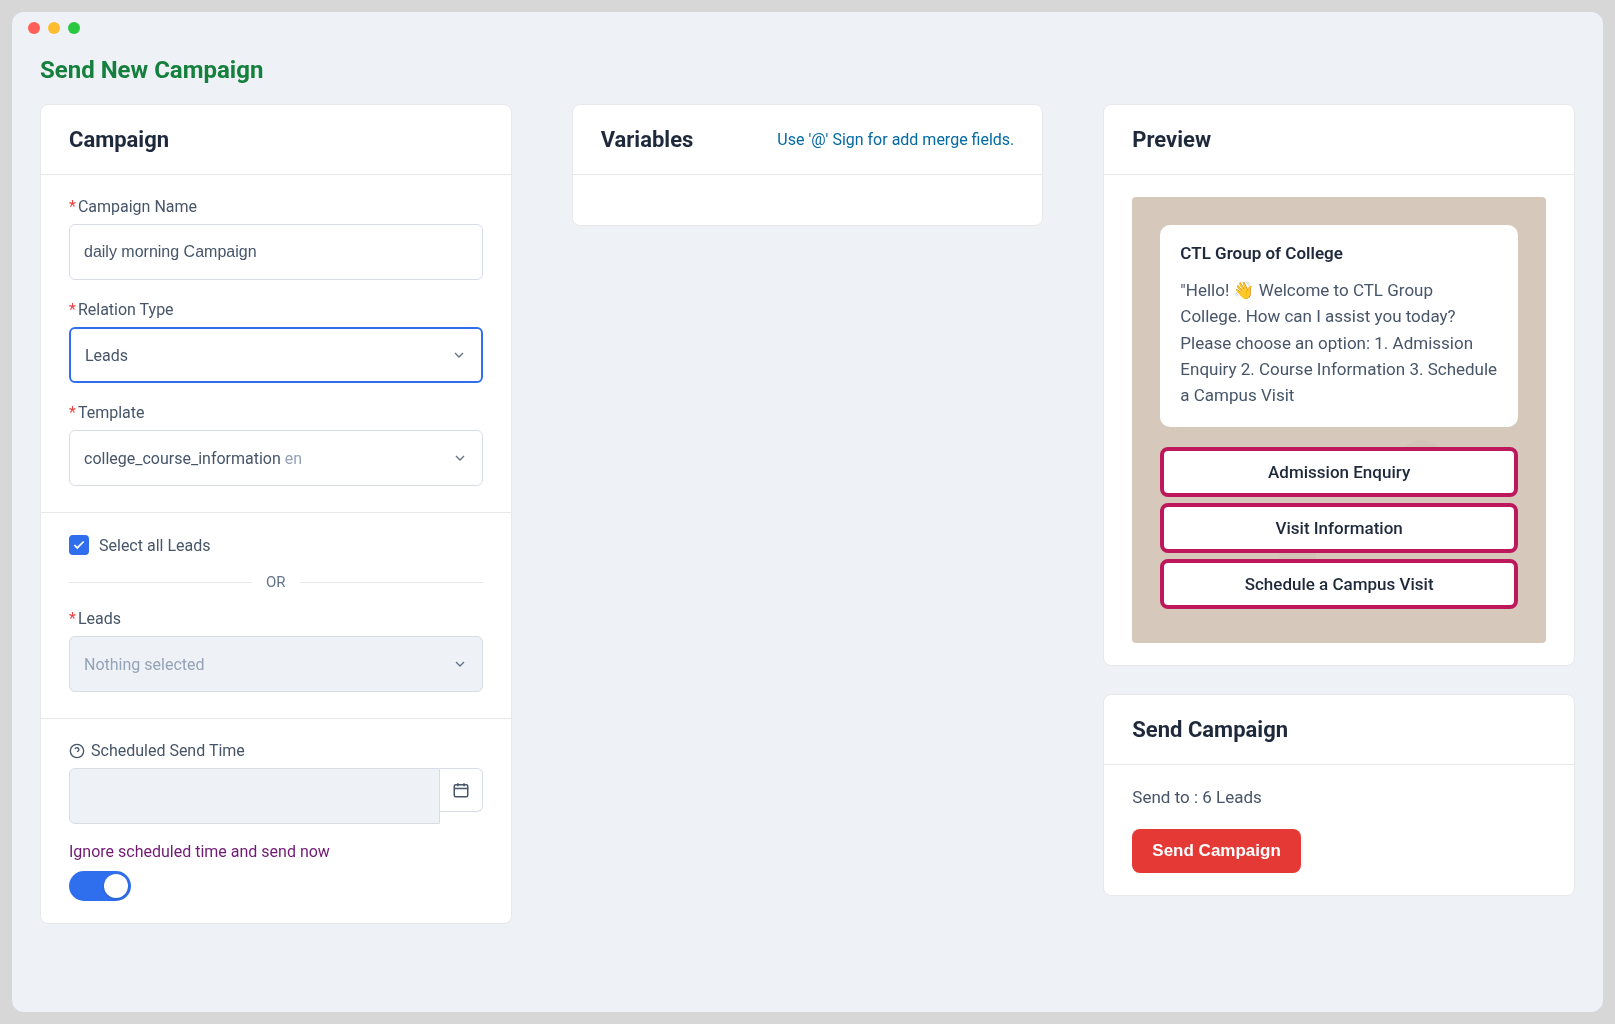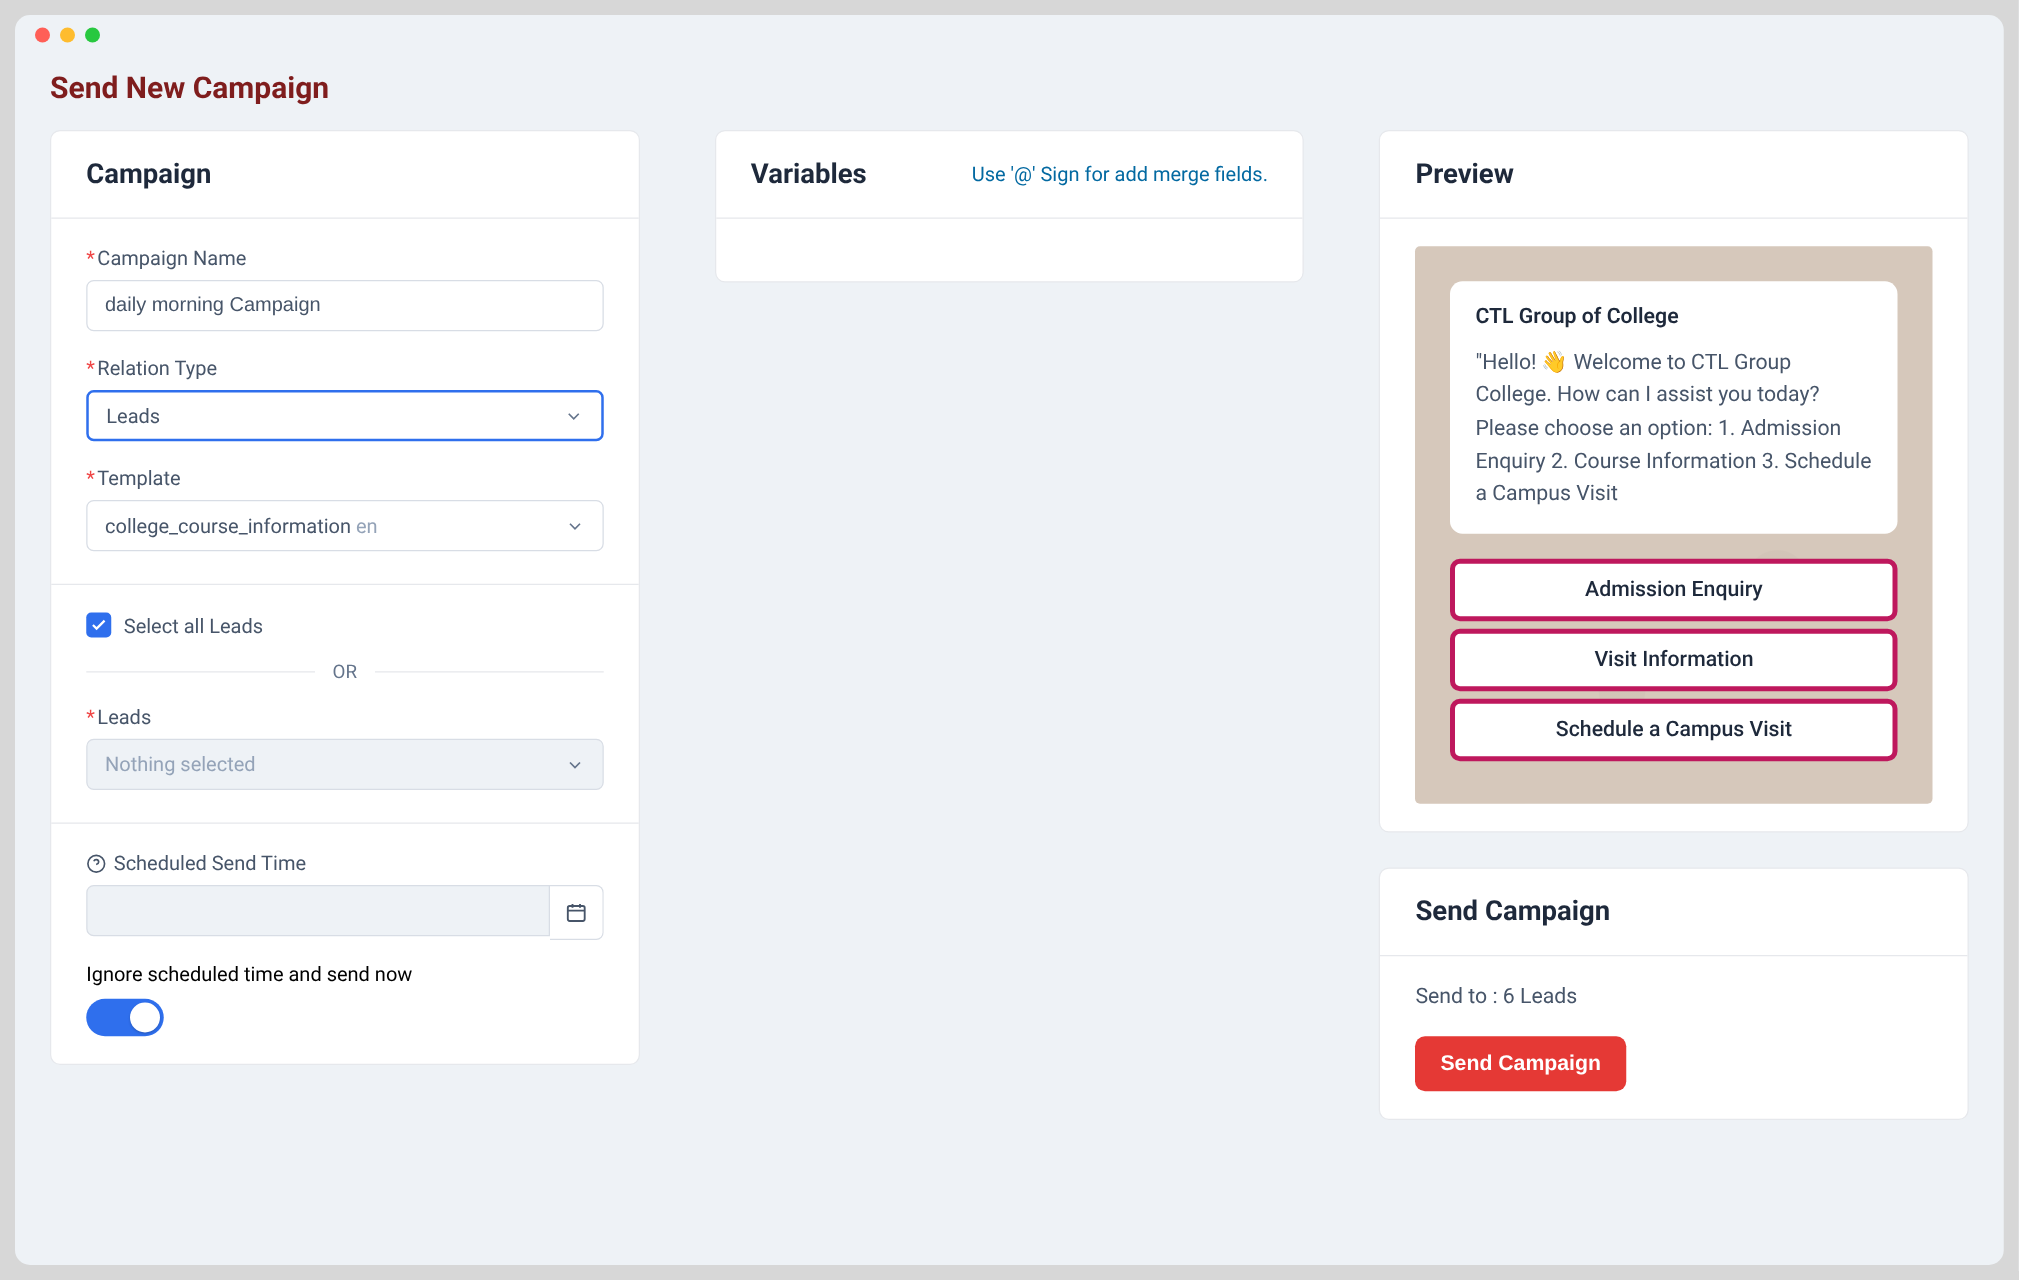--- a/index.html
+++ b/index.html
@@ -34,21 +34,21 @@
   .dot-yellow { background: #febc2e; }
   .dot-green { background: #28c840; }
   .content {
     flex: 1;
     padding: 12px 28px 24px 28px;
     overflow: auto;
   }
   .page-title {
     font-size: 24px;
     font-weight: 700;
-    color: #7f1d1d;
+    color: #15803d;
     margin-bottom: 20px;
   }
   .columns {
     display: grid;
     grid-template-columns: 1fr 1fr 1fr;
     gap: 60px;
     align-items: start;
   }
   .card {
     background: #ffffff;
@@ -83,21 +83,21 @@
   .form-group:last-child { margin-bottom: 4px; }
   .form-label {
     display: block;
     font-size: 16px;
     color: #475569;
     margin-bottom: 8px;
   }
   .required { color: #ef4444; margin-right: 2px; }
   .form-control {
     width: 100%;
-    height: 41px;
+    height: 56px;
     padding: 0 14px;
     font-size: 16px;
     color: #475569;
     background: #fff;
     border: 1px solid #d8dde5;
     border-radius: 6px;
     outline: none;
   }
   .form-control::placeholder { color: #94a3b8; }
   .select {
@@ -132,21 +132,21 @@
   .sched-label { display: flex; align-items: center; gap: 6px; font-size: 16px; color: #475569; margin-bottom: 8px; }
   .input-group { display: flex; }
   .input-group .form-control { border-top-right-radius: 0; border-bottom-right-radius: 0; background: #eef2f6; }
   .input-group .addon {
     width: 48px; height: 44px;
     border: 1px solid #d8dde5; border-left: none;
     border-top-right-radius: 6px; border-bottom-right-radius: 6px;
     display: flex; align-items: center; justify-content: center;
     color: #475569; background: #fff; cursor: pointer;
   }
-  .toggle-label { font-size: 16px; color: #000000; margin-bottom: 10px; margin-top: 18px; }
+  .toggle-label { font-size: 16px; color: #701a75; margin-bottom: 10px; margin-top: 18px; }
   .toggle {
     width: 62px; height: 30px;
     border-radius: 999px;
     background: #2f6fed;
     position: relative;
     cursor: pointer;
   }
   .toggle .knob {
     position: absolute;
     right: 3px; top: 3px;

